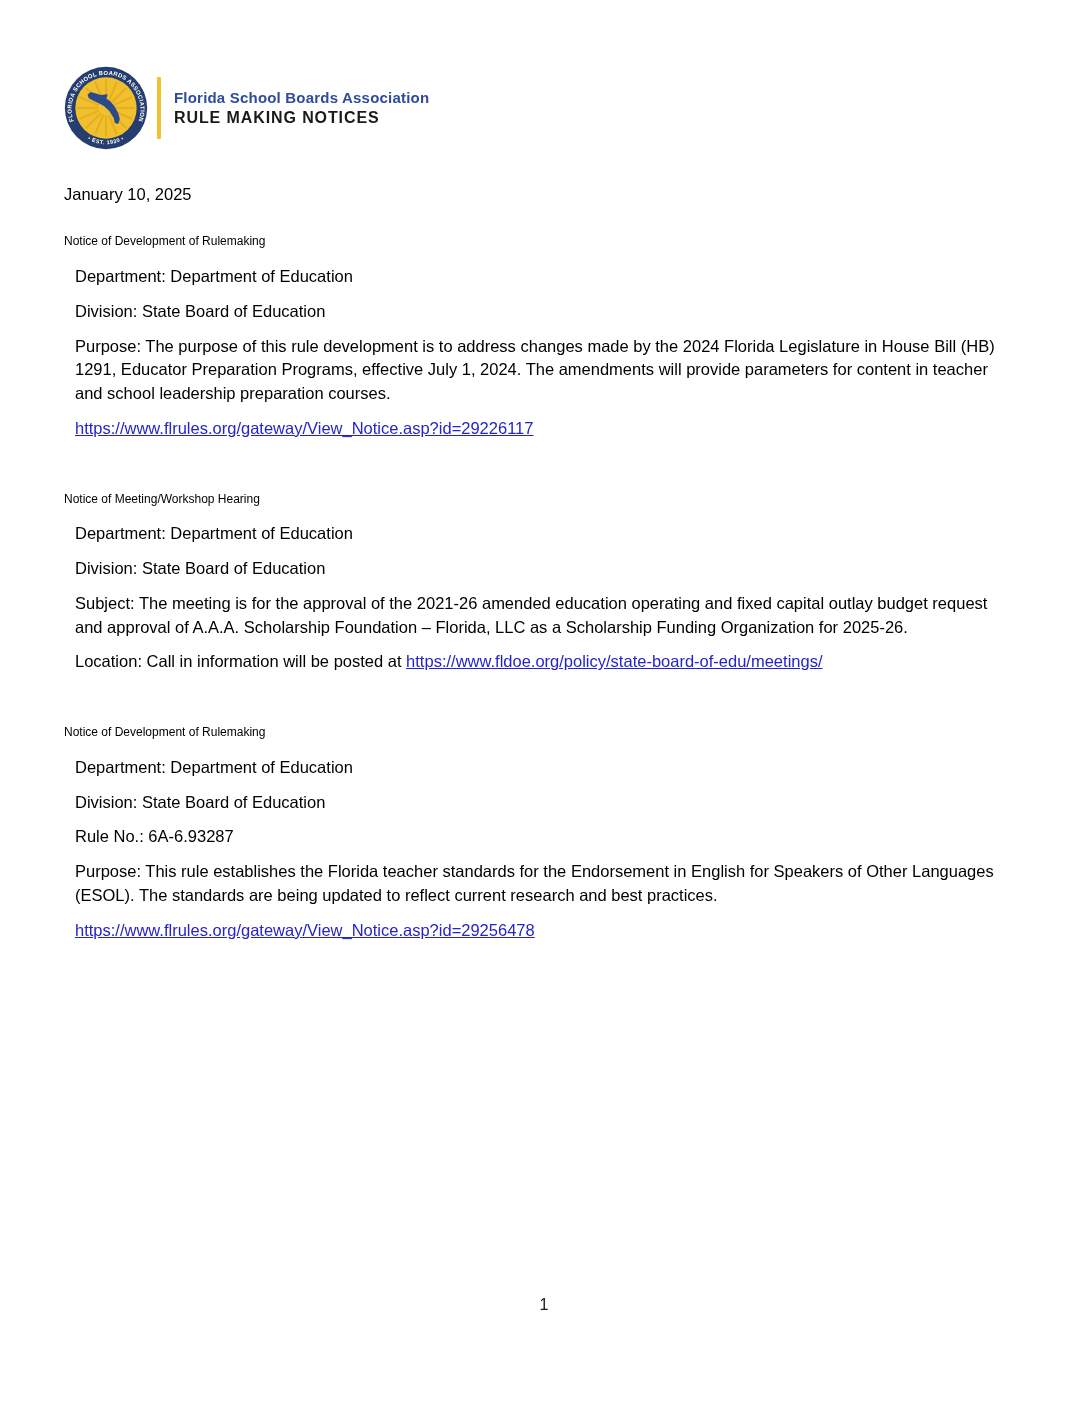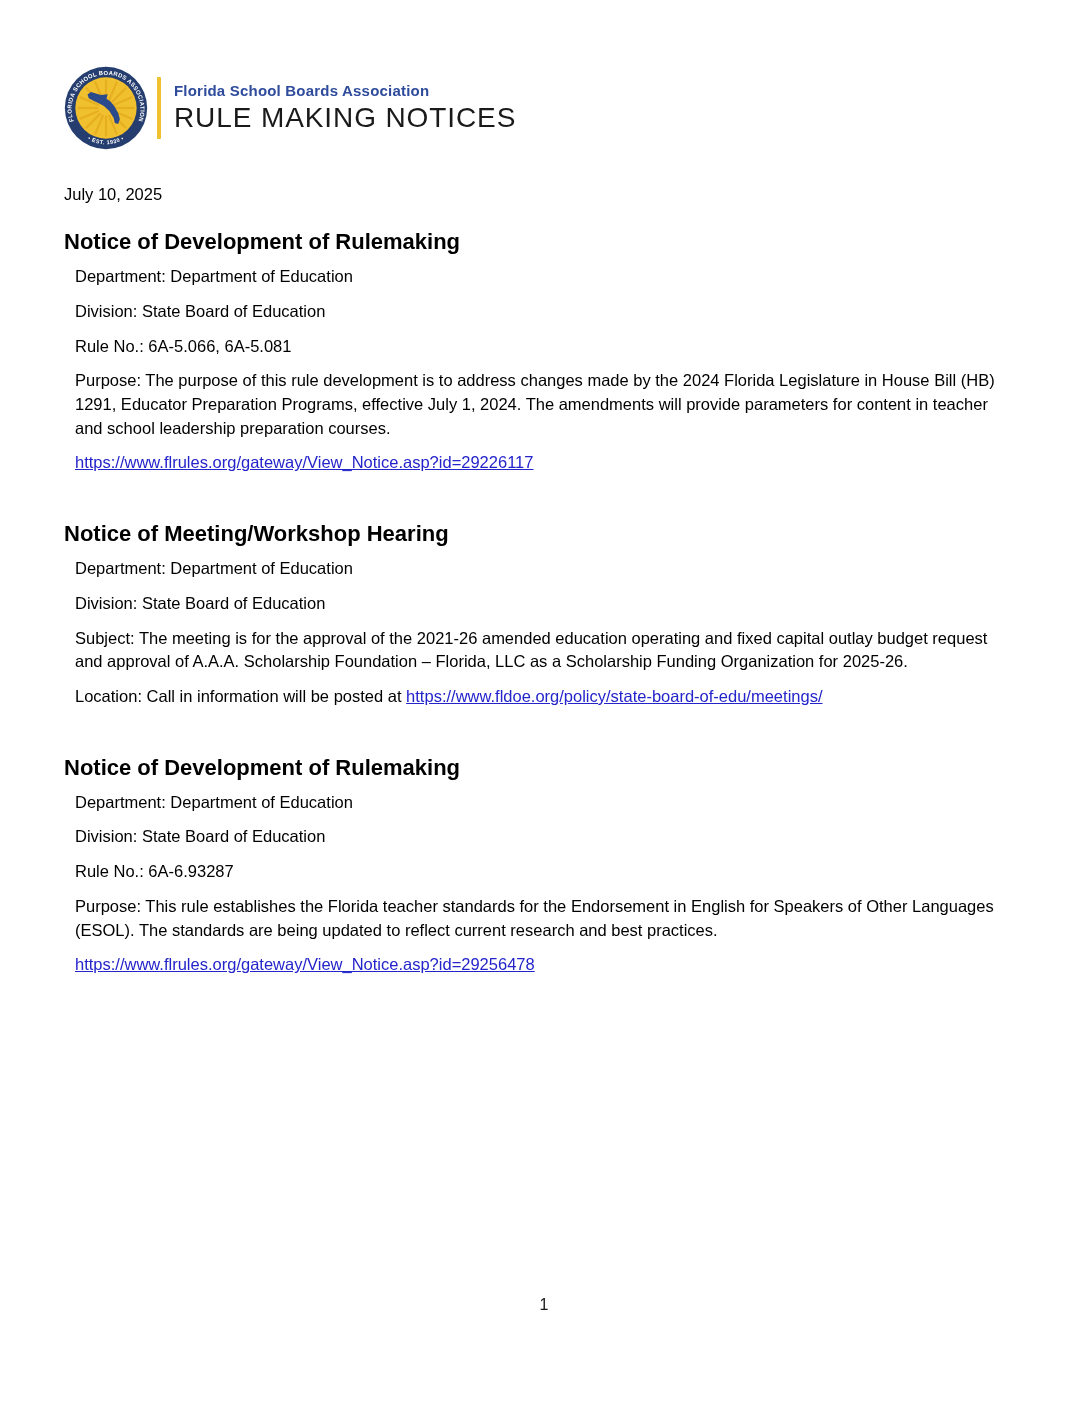--- a/index.html
+++ b/index.html
@@ -35,42 +35,42 @@
     border-radius: 1px;
   }
   .header-text { display: flex; flex-direction: column; justify-content: center; }
   .org-name {
     font-size: 15px;
     font-weight: bold;
     color: var(--org-blue);
     letter-spacing: 0.2px;
   }
   .doc-title {
-    font-size: 28px;
-    font-weight: normal;
+    font-size: 16px;
+    font-weight: bold;
     color: #1a1a1a;
     letter-spacing: 0.9px;
     margin-top: 3px;
   }
 
   
   main {
     position: absolute;
     left: 64px;
     top: 183px;
     width: 960px;
     font-size: 16.5px;
     line-height: 23.7px;
   }
   .date-line { margin: 0 0 23.7px 0; }
   .notice { margin-bottom: 47.4px; }
   .notice h2 {
-    font-size: 22px;
+    font-size: 12px;
     line-height: 23.7px;
-    font-weight: bold;
+    font-weight: normal;
     color: #000;
   }
   .notice p { margin: 11px; }
   a.doc-link {
     color: var(--link);
     cursor: pointer;
     word-break: break-all;
   }
 
   
@@ -126,27 +126,26 @@
 
     <div class="accent-bar"></div>
 
     <div class="header-text">
       <div class="org-name">Florida School Boards Association</div>
       <div class="doc-title">RULE MAKING NOTICES</div>
     </div>
   </header>
 
   <main>
-    <p class="date-line">July 10, 2025</p>
+    <p class="date-line">January 10, 2025</p>
     <section id="notices">
   <section class="notice">
     <h2 class="notice-title">Notice of Development of Rulemaking</h2>
   <p><span>Department: Department of Education</span></p>
           <p><span>Division: State Board of Education</span></p>
-          <p><span>Rule No.: 6A-5.066, 6A-5.081</span></p>
           <p><span>Purpose: The purpose of this rule development is to address changes made by the 2024 Florida Legislature in House Bill (HB) 1291, Educator Preparation Programs, effective July 1, 2024. The amendments will provide parameters for content in teacher and school leadership preparation courses.</span></p>
           <p><a class="doc-link" href="#">https://www.flrules.org/gateway/View_Notice.asp?id=29226117</a></p>
         </section>
 
   <section class="notice">
     <h2 class="notice-title">Notice of Meeting/Workshop Hearing</h2>
   <p><span>Department: Department of Education</span></p>
           <p><span>Division: State Board of Education</span></p>
           <p><span>Subject: The meeting is for the approval of the 2021-26 amended education operating and fixed capital outlay budget request and approval of A.A.A. Scholarship Foundation – Florida, LLC as a Scholarship Funding Organization for 2025-26.</span></p>
           <p><span>Location: Call in information will be posted at </span><a class="doc-link" href="#">https://www.fldoe.org/policy/state-board-of-edu/meetings/</a></p>

